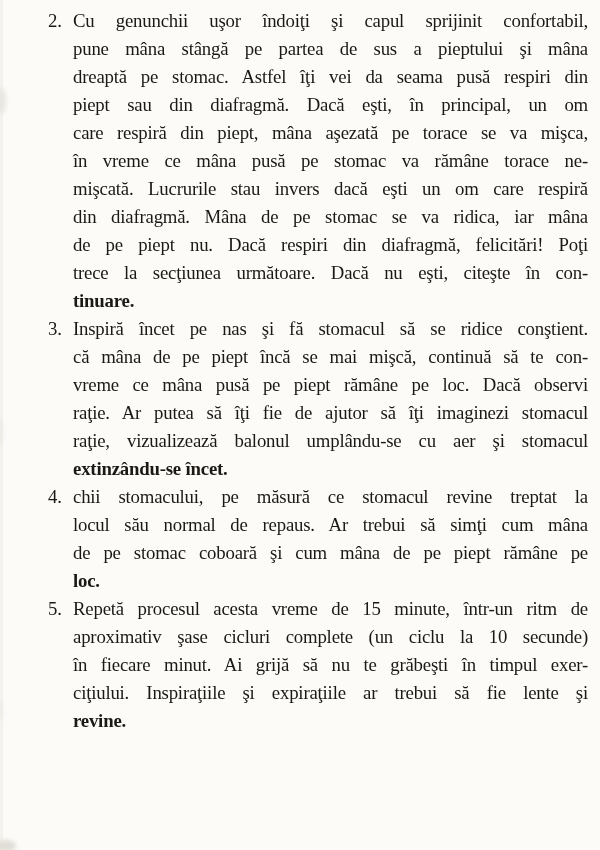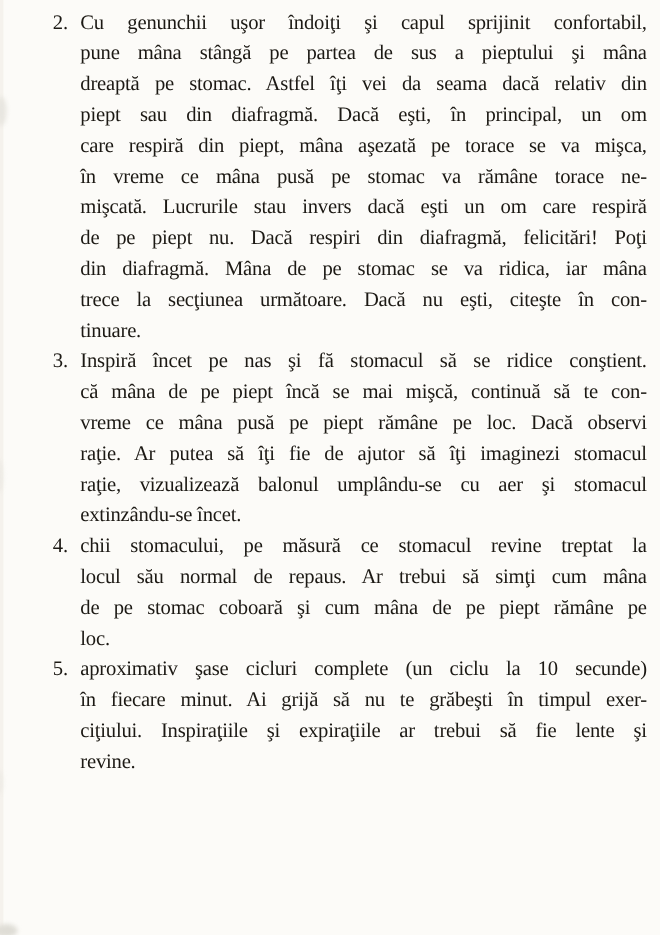--- a/index.html
+++ b/index.html
@@ -38,20 +38,21 @@
   }
   .line {
     font-size: 18.8px;
     line-height: 28px;
     letter-spacing: -0.2px;
     text-align: justify;
     text-align-last: justify;
   }
   .line.last {
     text-align-last: left;
+    font-weight: bold;
   }
   
   .edge-strip {
     position: absolute;
     left: 0;
     top: 0;
     bottom: 0;
     width: 3px;
     background: #f2f0ea;
     opacity: 0.8;
@@ -75,27 +76,27 @@
   <div class="smudge a"></div>
   <div class="smudge b"></div>
   <div class="smudge c"></div>
   <div class="smudge d"></div>
   <div class="content">
       <div class="item">
         <span class="num">2.</span>
         <div class="body">
           <div class="line">Cu genunchii uşor îndoiţi şi capul sprijinit confortabil,</div>
           <div class="line">pune mâna stângă pe partea de sus a pieptului şi mâna</div>
-          <div class="line">dreaptă pe stomac. Astfel îţi vei da seama dacă relativ din</div>
+          <div class="line">dreaptă pe stomac. Astfel îţi vei da seama pusă respiri din</div>
           <div class="line">piept sau din diafragmă. Dacă eşti, în principal, un om</div>
           <div class="line">care respiră din piept, mâna aşezată pe torace se va mişca,</div>
           <div class="line">în vreme ce mâna pusă pe stomac va rămâne torace ne-</div>
           <div class="line">mişcată. Lucrurile stau invers dacă eşti un om care respiră</div>
+          <div class="line">din diafragmă. Mâna de pe stomac se va ridica, iar mâna</div>
           <div class="line">de pe piept nu. Dacă respiri din diafragmă, felicitări! Poţi</div>
-          <div class="line">din diafragmă. Mâna de pe stomac se va ridica, iar mâna</div>
           <div class="line">trece la secţiunea următoare. Dacă nu eşti, citeşte în con-</div>
           <div class="line last">tinuare.</div>
         </div>
       </div>
       <div class="item">
         <span class="num">3.</span>
         <div class="body">
           <div class="line">Inspiră încet pe nas şi fă stomacul să se ridice conştient.</div>
           <div class="line">că mâna de pe piept încă se mai mişcă, continuă să te con-</div>
           <div class="line">vreme ce mâna pusă pe piept rămâne pe loc. Dacă observi</div>
@@ -109,20 +110,21 @@
         <div class="body">
           <div class="line">chii stomacului, pe măsură ce stomacul revine treptat la</div>
           <div class="line">locul său normal de repaus. Ar trebui să simţi cum mâna</div>
           <div class="line">de pe stomac coboară şi cum mâna de pe piept rămâne pe</div>
           <div class="line last">loc.</div>
         </div>
       </div>
       <div class="item">
         <span class="num">5.</span>
         <div class="body">
+          <div class="line">Repetă procesul acesta vreme de 15 minute, într-un ritm de</div>
           <div class="line">aproximativ şase cicluri complete (un ciclu la 10 secunde)</div>
           <div class="line">în fiecare minut. Ai grijă să nu te grăbeşti în timpul exer-</div>
           <div class="line">ciţiului. Inspiraţiile şi expiraţiile ar trebui să fie lente şi</div>
           <div class="line last">revine.</div>
         </div>
       </div>
     </div>
 </div>
 
 </body></html>

